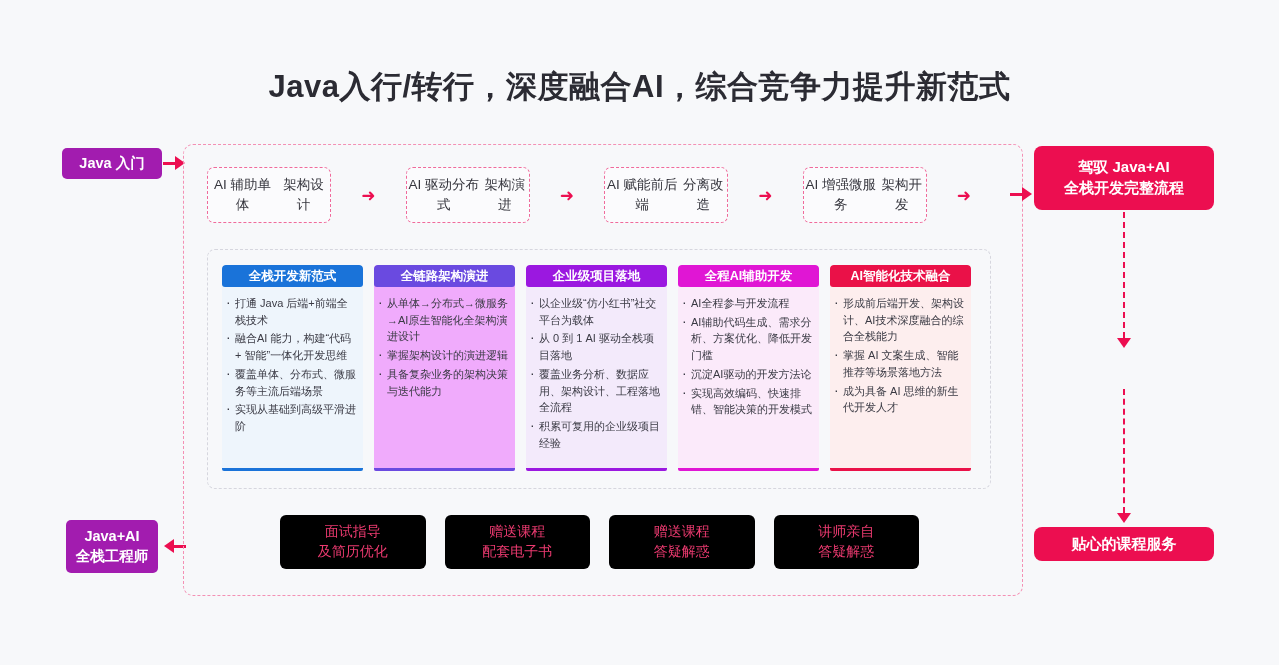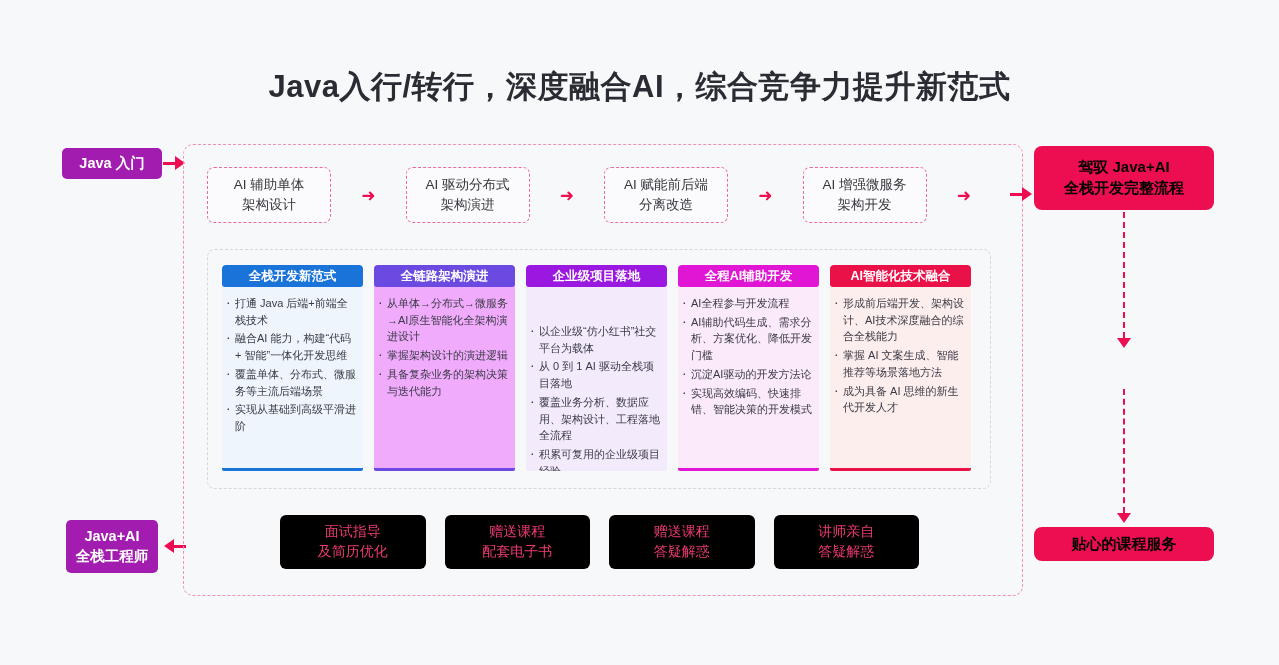--- a/index.html
+++ b/index.html
@@ -35,21 +35,21 @@
     font-size: 14.5px;
   }
   .badge-engineer {
     left: 66px; top: 520px; width: 92px; height: 53px;
     font-size: 14.5px;
   }
 
   
   .outcome {
     position: absolute;
-    background: #ec0e50; color: #000000;
+    background: #ec0e50; color: #ffffff;
     border-radius: 8px;
     display: flex; align-items: center; justify-content: center;
     flex-direction: column;
     font-weight: 700; line-height: 1.38;
     text-align: center;
   }
   .outcome-1 { left: 1034px; top: 146px; width: 180px; height: 64px; font-size: 15px; }
   .outcome-2 { left: 1034px; top: 352px; width: 180px; height: 34px; font-size: 15px; }
   .outcome-3 { left: 1034px; top: 527px; width: 180px; height: 34px; font-size: 15px; }
 
@@ -66,21 +66,21 @@
     position: absolute; left: 207px; top: 167px;
     width: 794px; height: 56px;
     display: flex; align-items: center;
   }
   .flow-box {
     width: 124px; height: 56px;
     border: 1.4px dashed #f06a9b;
     border-radius: 7px;
     background: #fbfbfd;
     display: flex; align-items: center; justify-content: center;
-    flex-direction: column;
+    flex-direction: row;
     font-size: 13.5px; color: #35353d; line-height: 1.45;
     text-align: center;
   }
   .flow-arrow {
     flex: 1; display: flex; align-items: center; justify-content: center;
     color: #ec0e50; font-size: 17px; font-weight: 700;
   }
 
   
   .cards-dashed {
@@ -234,21 +234,21 @@
       <div class="card-body">
         <ul>
           <li>从单体→分布式→微服务→AI原生智能化全架构演进设计</li>
           <li>掌握架构设计的演进逻辑</li>
           <li>具备复杂业务的架构决策与迭代能力</li>
         </ul>
       </div>
       <div class="card-accent" style="background: rgb(106, 74, 224);"></div>
     </div>
 
-    <div class="card" style="background: rgb(243, 234, 251); gap: 28px;">
+    <div class="card" style="background: rgb(243, 234, 251);">
       <div class="card-head" style="background: rgb(155, 24, 224);">企业级项目落地</div>
       <div class="card-body">
         <ul>
           <li>以企业级“仿小红书”社交平台为载体</li>
           <li>从 0 到 1 AI 驱动全栈项目落地</li>
           <li>覆盖业务分析、数据应用、架构设计、工程落地全流程</li>
           <li>积累可复用的企业级项目经验</li>
         </ul>
       </div>
       <div class="card-accent" style="background: rgb(155, 24, 224);"></div>

